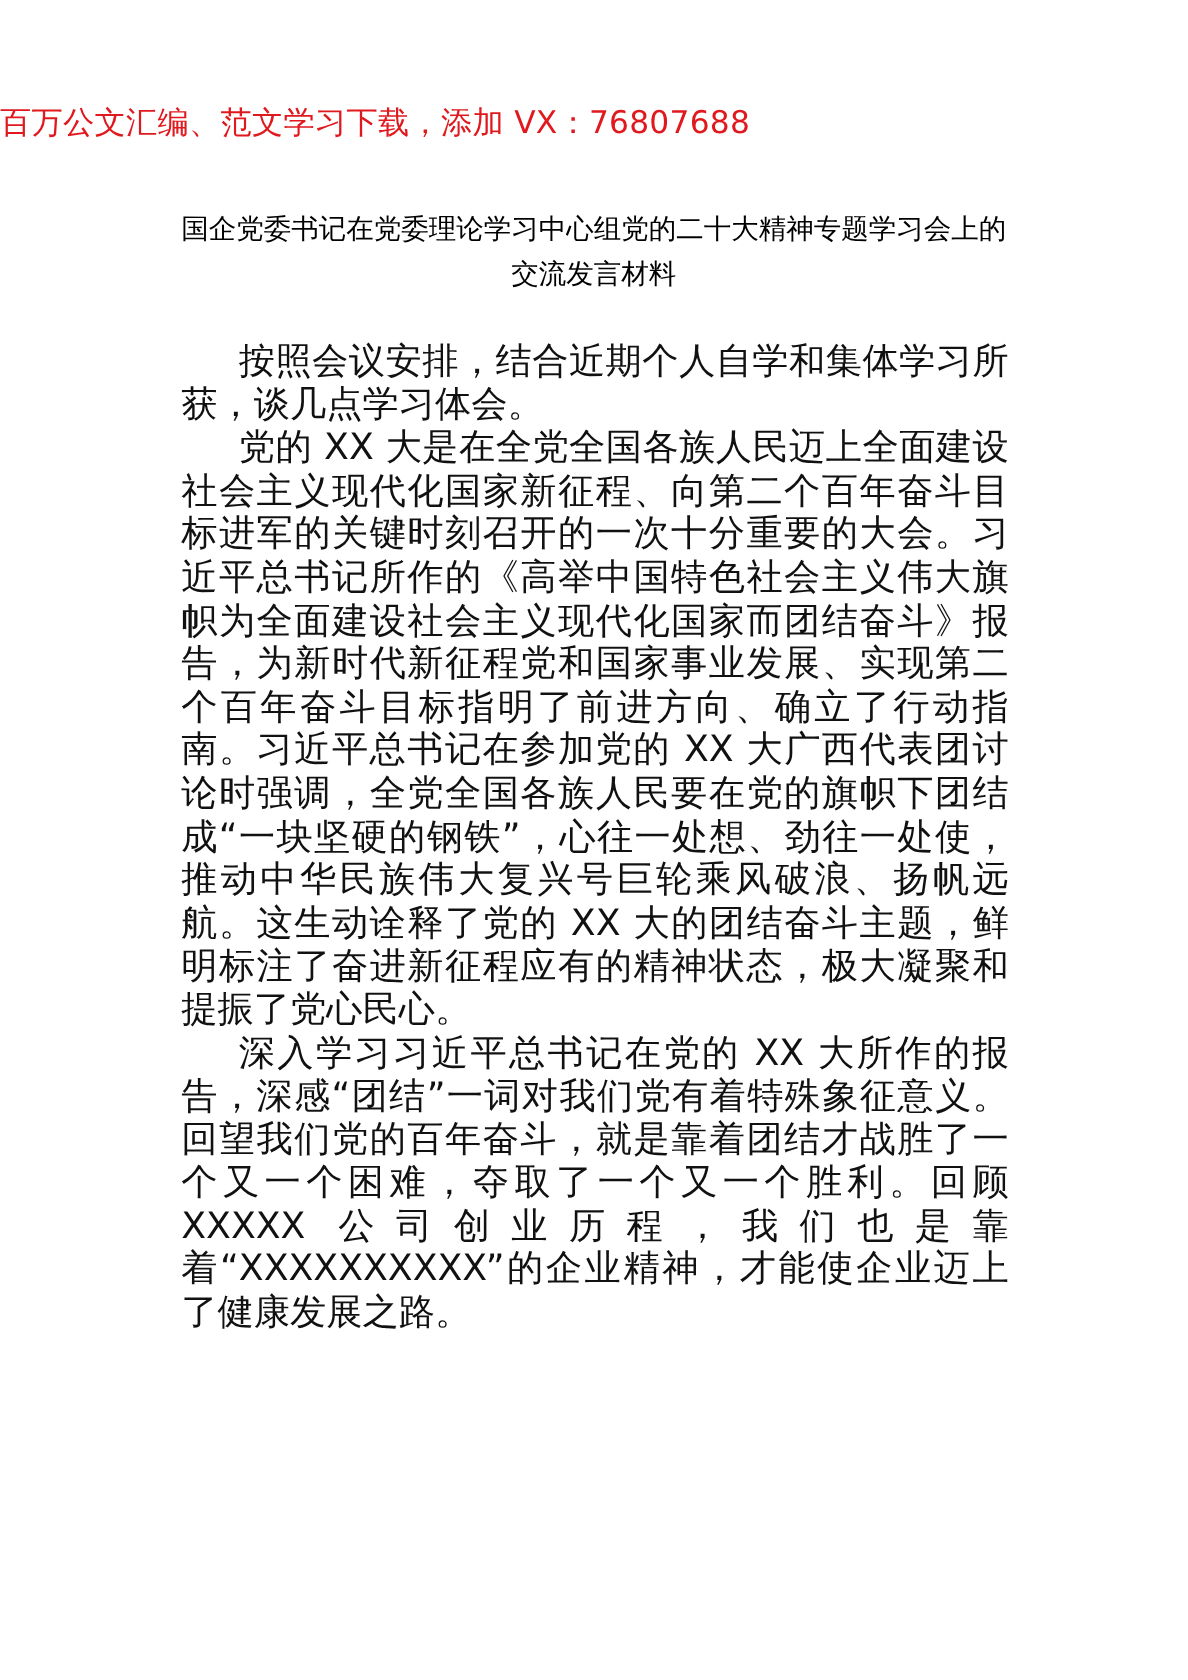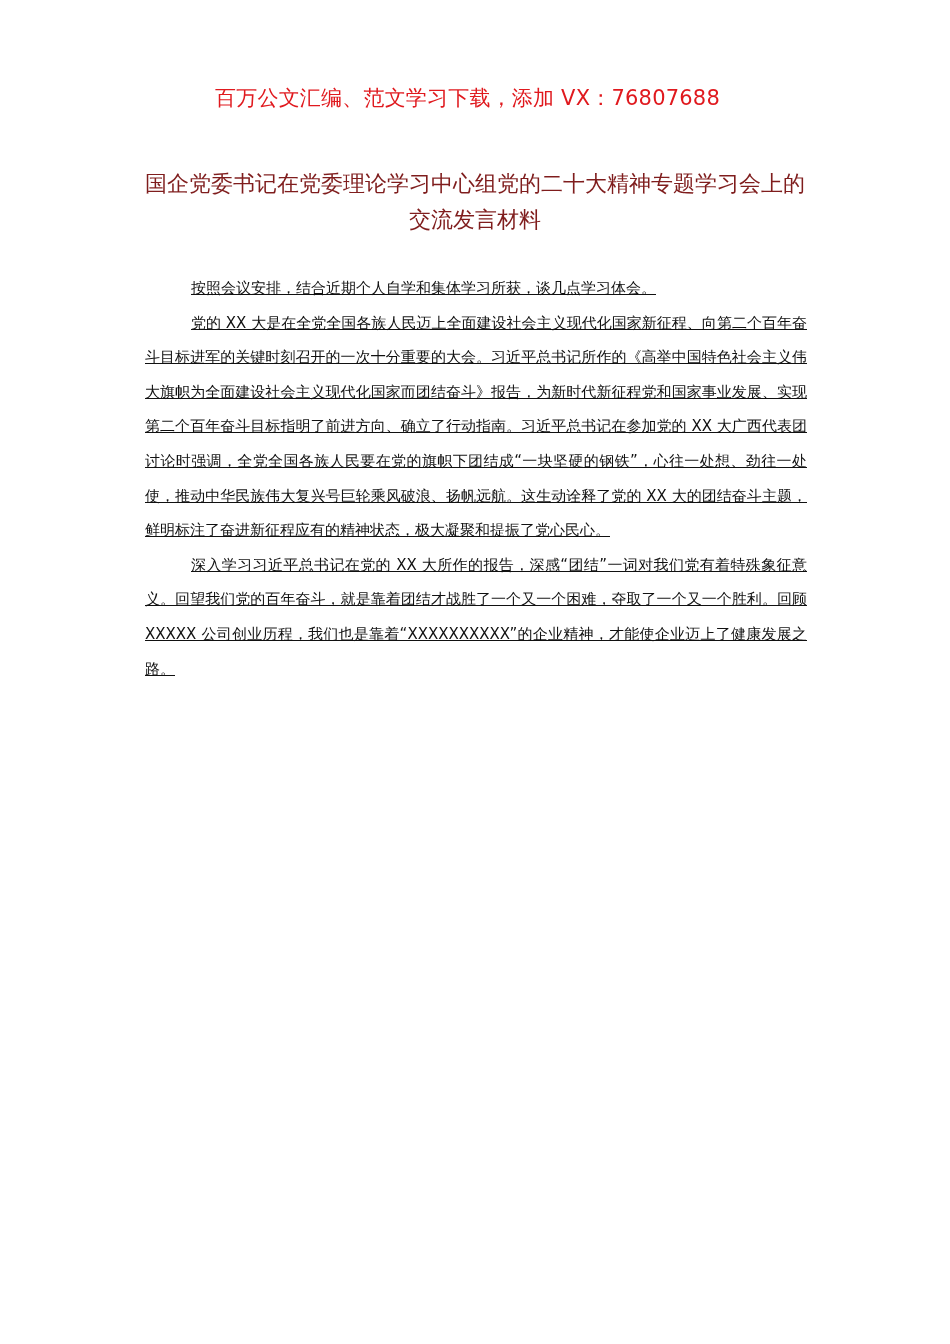--- a/index.html
+++ b/index.html
@@ -1,23 +1,23 @@
 <!DOCTYPE html>
 <html><head>
 <meta charset="utf-8">
 <style>
   html, body { margin: 0; padding: 0; background: #ffffff; }
   body { width: 950px; height: 1344px; overflow: hidden; position: relative;
          font-family: "DejaVu Sans", "Liberation Sans", sans-serif; color: #111111; }
-  .watermark { position: absolute; top: 84px; left: 0; width: 935px; text-align: center;
-               font-size: 21px; line-height: 28px; color: #e0191e; letter-spacing: 0.2px; }
+  .watermark { position: absolute; top: 84px; left: 0; width: 935px; 
+               font-size: 25px; line-height: 28px; color: #e0191e; letter-spacing: 0.2px; }
   .title { position: absolute; top: 166px; left: 140px; width: 670px; text-align: center;
-           font-size: 22px; line-height: 36px; color: #7f1d1d; }
+           font-size: 22px; line-height: 36px; color: #000000; }
   .body { position: absolute; top: 271px; left: 145px; width: 662px;
-          font-size: 15px; line-height: 34.6px; text-align: justify; text-decoration: underline; }
+          font-size: 29px; line-height: 34.6px; text-align: justify; }
   .para { margin: 0; text-indent: 46px; }
 </style>
 </head>
 <body>
 
 <div class="watermark">百万公文汇编、范文学习下载，添加 VX：76807688</div>
 
 <div class="title">国企党委书记在党委理论学习中心组党的二十大精神专题学习会上的交流发言材料</div>
 
 <div class="body">

